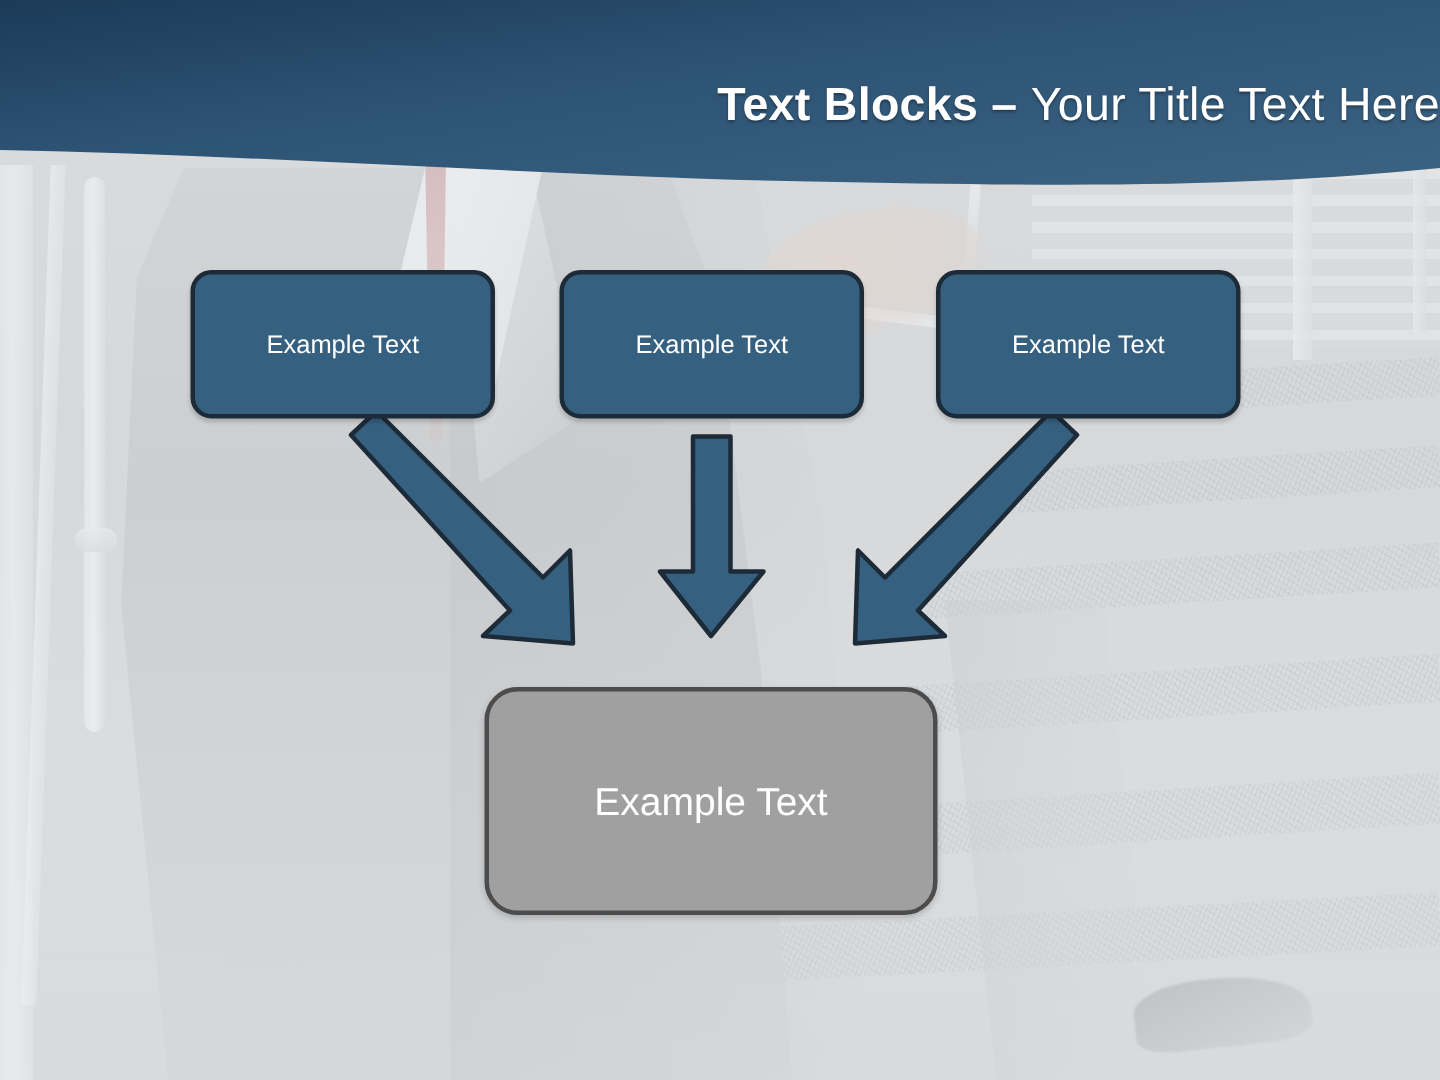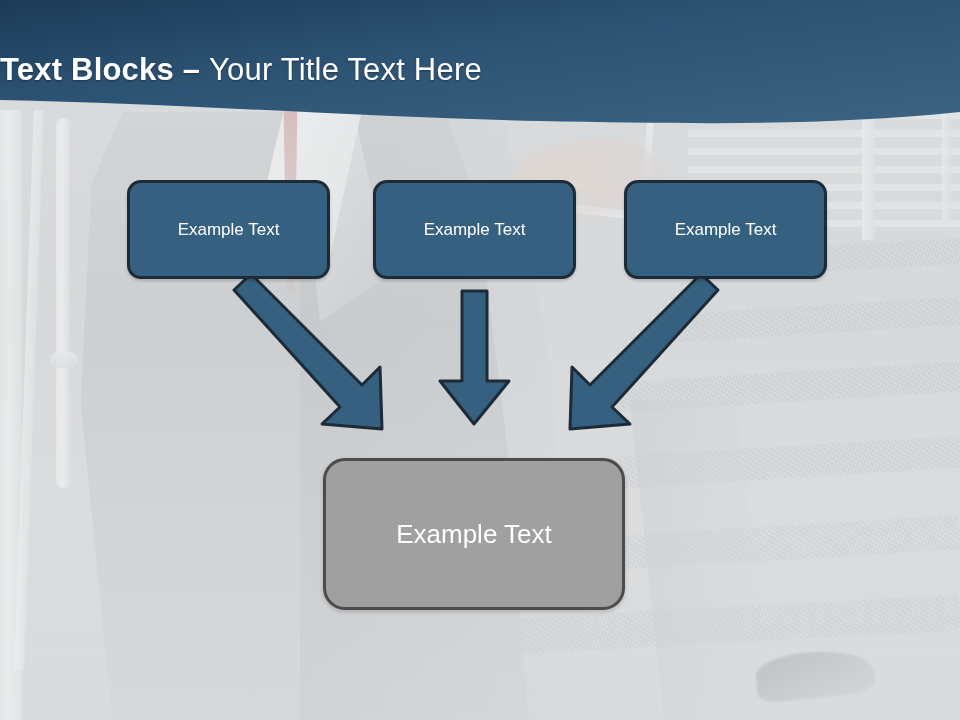--- a/index.html
+++ b/index.html
@@ -170,21 +170,21 @@
 
   
   #header {
     position: absolute;
     left: 0; top: 0; width: 960px; height: 135px;
   }
   #header svg { display: block; }
   #title {
     position: absolute;
     left: 0; top: 52px; width: 960px;
-    text-align: left;
+    text-align: right;
     color: #ffffff;
     font-size: 31px;
     letter-spacing: .2px;
     text-shadow: 0 1px 2px rgba(0,0,0,.35);
     white-space: nowrap;
   }
   #title .bold { font-weight: bold; }
 
   
   .tbox {

